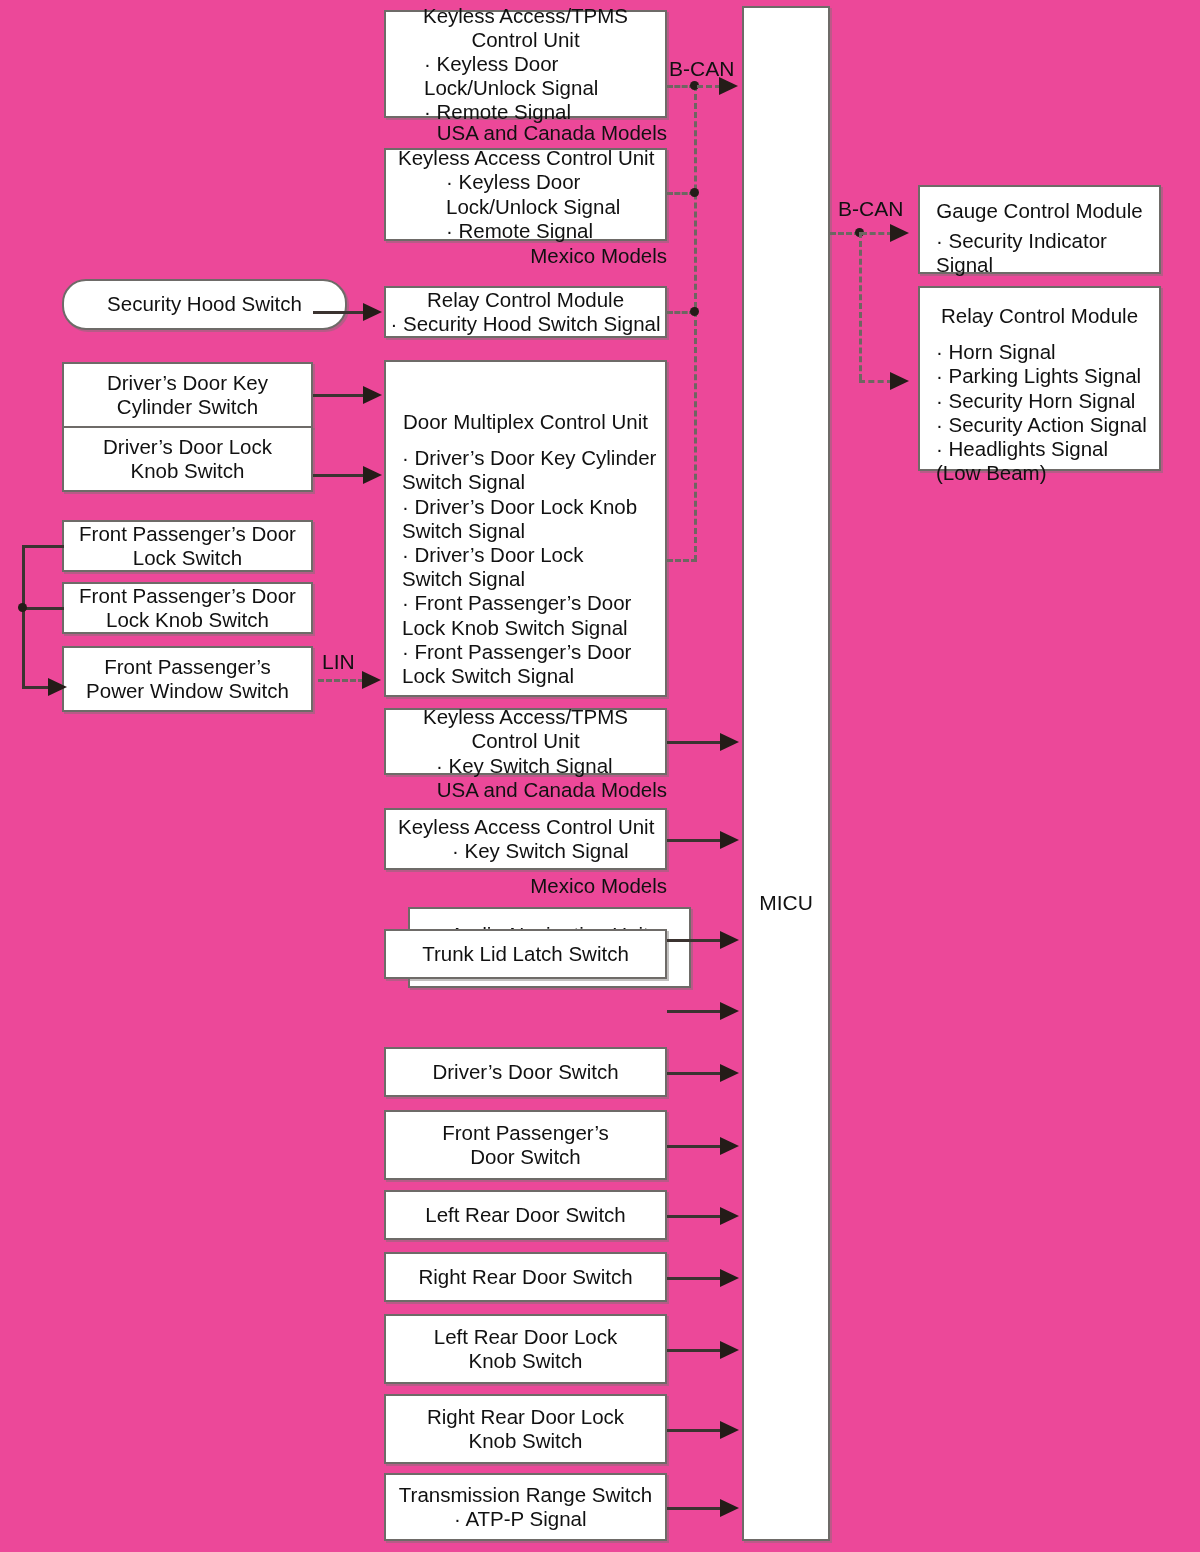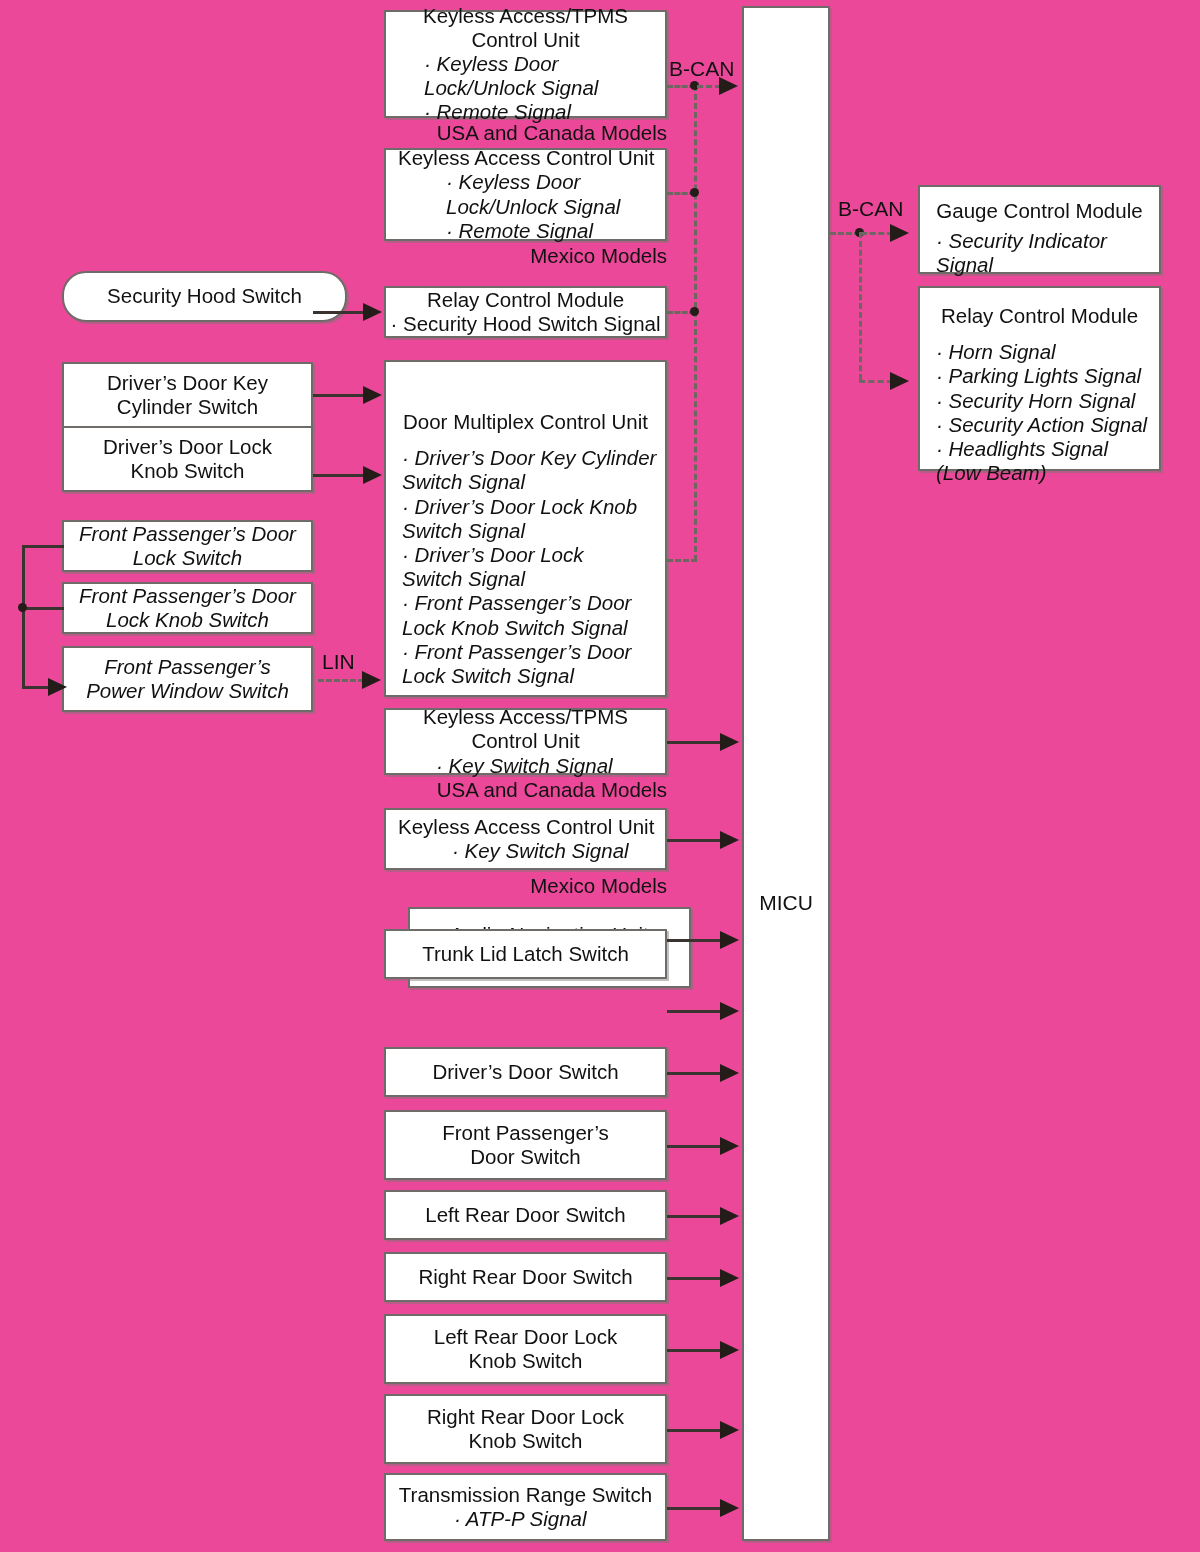--- a/index.html
+++ b/index.html
@@ -27,21 +27,21 @@
     flex-direction:column;
     justify-content:center;
     font-size:20.5px;
     line-height:1.18;
     color:#111;
   }
   .box .ttl{ text-align:center; white-space:pre-line; }
   .box .sigs{ white-space:pre-line; }
   .pad{ padding:0 8px; }
   .c{ text-align:center; }
-  .l{ text-align:left;font-style:italic; }
+  .l{ text-align:left; }
 
   
   #micu{
     position:absolute;
     box-sizing:border-box;
     background:#fff;
     border:2px solid #6e6b68;
     box-shadow:2px 2px 0 rgba(120,116,112,.4);
     display:flex;
     align-items:flex-start;
@@ -183,21 +183,21 @@
   <div class="box pad" style="left:384px;top:1394px;width:283px;height:70px;">
     <div class="ttl">Right Rear Door Lock
 Knob Switch</div>
   </div>
 
   <div class="box pad" style="left:384px;top:1473px;width:283px;height:68px;">
     <div class="ttl">Transmission Range Switch</div>
     <div class="sigs l" style="padding-left:60px;">· ATP-P Signal</div>
   </div>
 
-  <div class="box pad c" style="left:62px;top:271px;width:285px;height:51px;border-radius:24px;">
+  <div class="box pad c" style="left:62px;top:279px;width:285px;height:51px;border-radius:24px;">
     <div class="ttl">Security Hood Switch</div>
   </div>
 
   <div class="box pad" style="left:62px;top:362px;width:251px;height:66px;">
     <div class="ttl">Driver’s Door Key
 Cylinder Switch</div>
   </div>
 
   <div class="box pad" style="left:62px;top:426px;width:251px;height:66px;">
     <div class="ttl">Driver’s Door Lock

